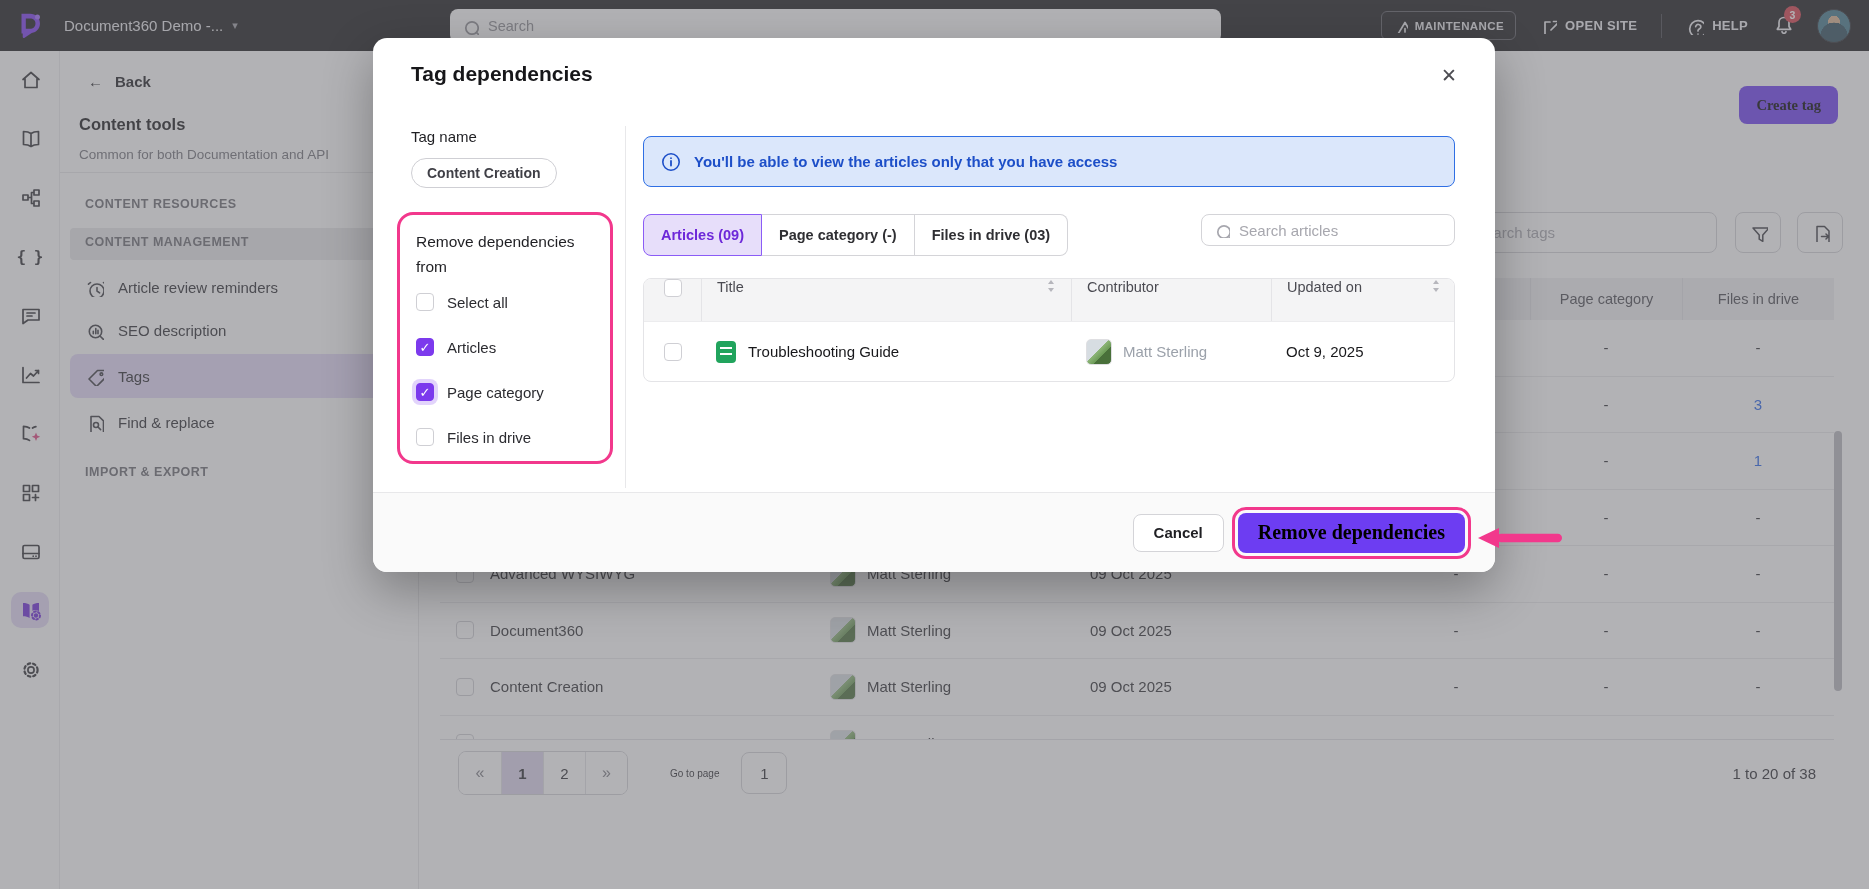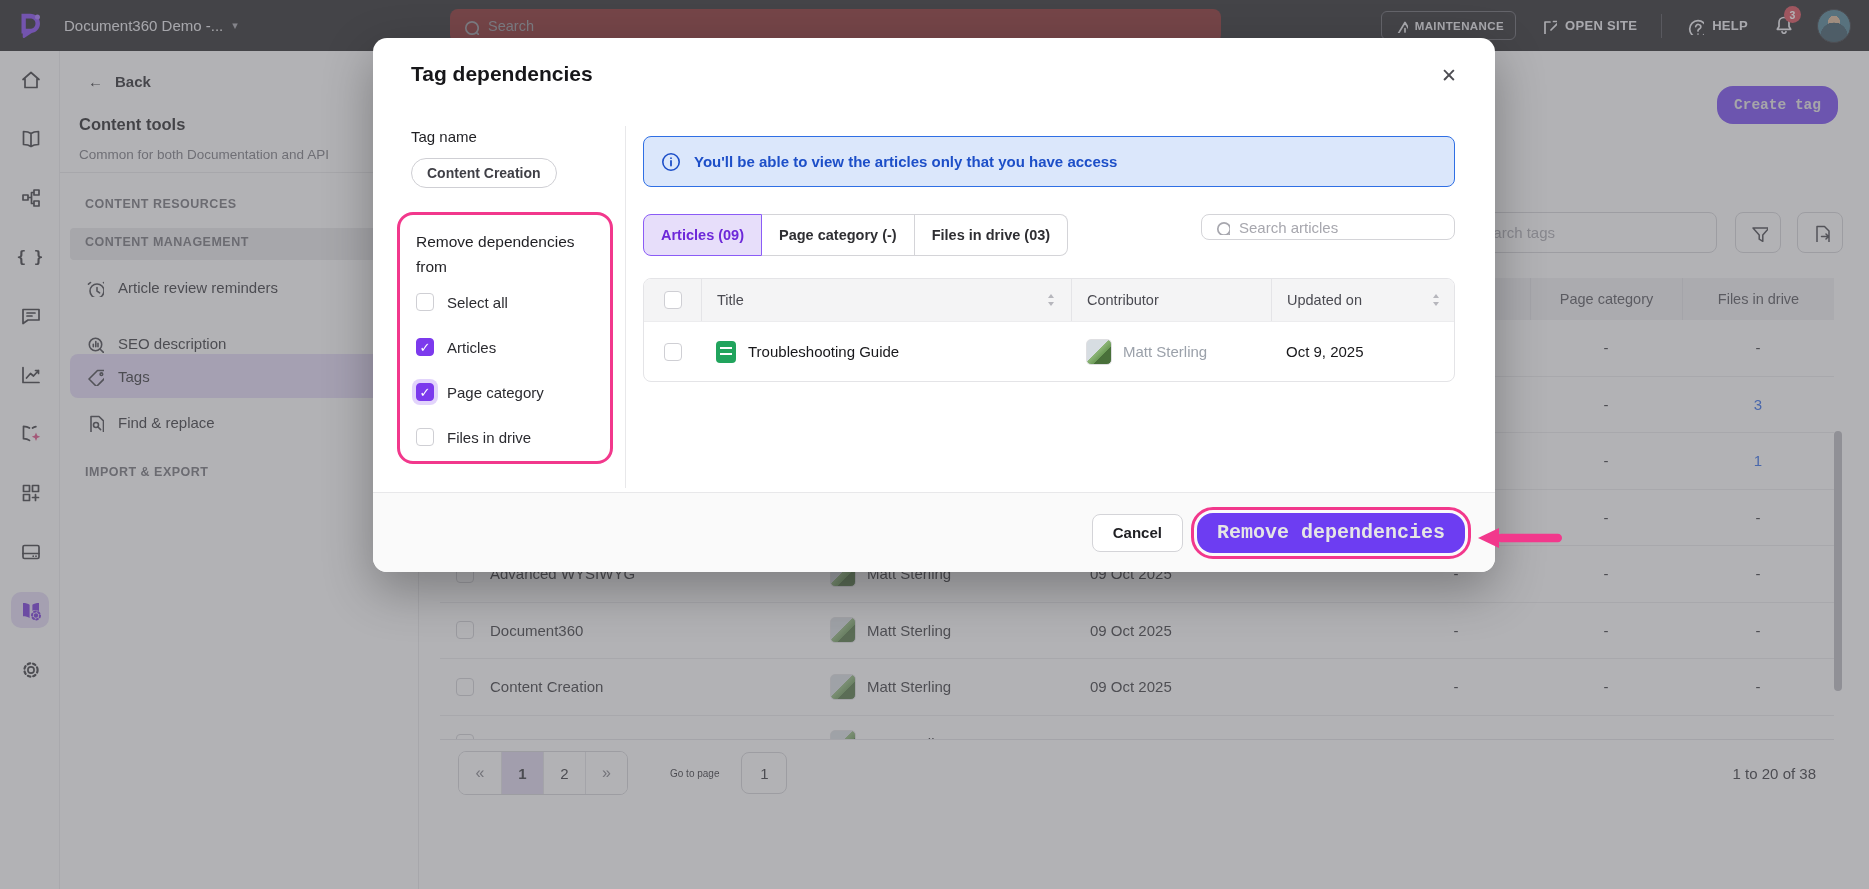--- a/index.html
+++ b/index.html
@@ -4,21 +4,21 @@
 <style>
   * { margin:0; padding:0; box-sizing:border-box; }
   html,body { width:1869px; height:889px; }
   body { font-family:"Liberation Sans","DejaVu Sans",sans-serif; background:#fff; position:relative; overflow:hidden; color:#1f1f23; }
 
   
   .topbar { position:absolute; left:0; top:0; width:1869px; height:51px; background:#1a1a1d; display:flex; align-items:center; z-index:10; }
   .logo { width:32px; height:32px; margin-left:13px; display:flex; align-items:center; justify-content:center; }
   .project { display:flex; align-items:center; gap:9px; margin-left:19px; color:#e7e7ea; font-size:15px; font-weight:500; cursor:pointer; }
   .project .caret { color:#a0a0a6; font-size:11px; }
-  .tb-search { position:absolute; left:450px; top:9px; width:771px; height:34px; background:#7f1d1d; border-radius:8px; display:flex; align-items:center; gap:9px; padding:0 12px; color:#8e8e95; font-size:14.5px; }
+  .tb-search { position:absolute; left:450px; top:9px; width:771px; height:34px; background:#ffffff; border-radius:8px; display:flex; align-items:center; gap:9px; padding:0 12px; color:#8e8e95; font-size:14.5px; }
   .tb-right { margin-left:auto; display:flex; align-items:center; gap:24px; padding-right:18px; }
   .badge-maint { display:flex; align-items:center; gap:7px; border:1px solid #5c5c63; border-radius:6px; height:29px; padding:0 11px; color:#ebebee; font-size:11.5px; font-weight:700; letter-spacing:.4px; }
   .tb-link { display:flex; align-items:center; gap:8px; color:#ededf0; font-size:13px; font-weight:700; letter-spacing:.3px; cursor:pointer; }
   .tb-divider { width:1px; height:24px; background:#45454b; }
   .bell-wrap { position:relative; }
   .notif-badge { position:absolute; top:-7px; right:-8px; min-width:17px; height:17px; background:#d8404d; border-radius:9px; color:#fff; font-size:10.5px; font-weight:700; display:flex; align-items:center; justify-content:center; padding:0 4px; }
   .tb-avatar { width:34px; height:34px; border-radius:50%;
     background: radial-gradient(circle at 50% 82%, #2e4f5c 0 44%, transparent 45%),
                 radial-gradient(circle at 50% 36%, #d9b28e 0 22%, transparent 23%), #43798c;
     border:1px solid #2c2c31; cursor:pointer; }
@@ -37,21 +37,21 @@
   .sb-sub { position:absolute; left:19px; top:96px; width:400px; font-size:13.5px; color:#73737a; white-space:nowrap; }
   .sb-divider { position:absolute; left:0; top:121px; width:359px; height:1px; background:#e8e8ea; }
   .sb-section { position:absolute; left:25px; font-size:12.5px; font-weight:700; letter-spacing:.5px; color:#6b6b72; }
   .sb-band { position:absolute; left:10px; right:8px; top:177px; height:32px; background:#e8e8ea; border-radius:4px; }
   .sb-item { position:absolute; left:10px; right:12px; height:44px; display:flex; align-items:center; gap:14px; padding-left:15px; border-radius:8px; font-size:15px; color:#2b2b30; cursor:pointer; }
   .sb-item.active { background:#e4daf8; }
   .ic-s { width:19px; height:19px; fill:none; stroke:#3a3a40; stroke-width:1.6; stroke-linecap:round; stroke-linejoin:round; flex:none; }
 
   
   .main { position:absolute; left:419px; top:51px; width:1450px; height:838px; background:#fff; }
-  .btn-primary { background:#6d3df2; color:#e5e5e5; border:none; border-radius:16px; font-size:14.5px; font-weight:600; font-family:Liberation Mono, monospace; cursor:pointer; }
+  .btn-primary { background:#6d3df2; color:#000000; border:none; border-radius:8px; font-size:14.5px; font-weight:600; font-family:Liberation Serif, serif; cursor:pointer; }
   .create-tag { position:absolute; right:31px; top:35px; height:38px; padding:0 17px; }
   .search-box { border:1px solid #d4d4d8; border-radius:8px; display:flex; align-items:center; gap:9px; padding:0 12px; color:#a7a7ae; font-size:15px; background:#fff; }
   .search-tags { position:absolute; left:1018px; top:161px; width:280px; height:41px; }
   .tool-btn { position:absolute; top:161px; width:46px; height:41px; border:1px solid #d4d4d8; border-radius:8px; background:#fff; display:flex; align-items:center; justify-content:center; cursor:pointer; }
 
   .bg-table { position:absolute; left:21px; top:227px; width:1394px; height:462px; overflow:hidden; border-bottom:1px solid #e2e2e5; }
   .bg-hrow, .bg-row { display:grid; grid-template-columns:50px 340px 260px 292px 148px 152px 152px; align-items:center; }
   .bg-hrow { height:42px; background:#f1f1f3; color:#4a4a51; font-size:14.5px; font-weight:500; }
   .bg-hcell { display:flex; align-items:center; justify-content:center; height:100%; border-left:1px solid #e2e2e5; }
   .bg-row { height:56.5px; border-bottom:1px solid #ebebed; font-size:15px; color:#2f2f33; }
@@ -88,26 +88,26 @@
   .cbx.checked { background:#7c3aed; border-color:#7c3aed; position:relative; }
   .cbx.checked::after { content:"✓"; position:absolute; inset:0; color:#fff; font-size:13px; font-weight:700; display:flex; align-items:center; justify-content:center; }
   .cbx.ring { box-shadow:0 0 0 4px rgba(124,58,237,.22); }
 
   .m-banner { position:absolute; left:270px; top:98px; width:812px; height:51px; background:#dbe7fb; border:1px solid #2f6fe4; border-radius:8px; display:flex; align-items:center; gap:13px; padding:0 17px; color:#1d4fc8; font-size:15px; font-weight:600; }
 
   .m-tabs { position:absolute; left:270px; top:176px; display:flex; height:42px; }
   .m-tab { display:flex; align-items:center; padding:0 17px; font-size:14.5px; font-weight:600; color:#2f2f33; border:1px solid #d4d4d8; border-left:none; background:#fff; cursor:pointer; }
   .m-tab:last-child { border-radius:0 8px 8px 0; }
   .m-tab.active { background:#e7defa; border:1px solid #8b5cf6; border-radius:8px 0 0 8px; color:#6d28d9; }
-  .m-search { position:absolute; left:828px; top:176px; width:254px; height:26px; }
+  .m-search { position:absolute; left:828px; top:176px; width:254px; height:32px; }
 
   .m-table { position:absolute; left:270px; top:240px; width:812px; border:1px solid #e4e4e7; border-radius:8px; overflow:hidden; }
   .mt-hrow, .mt-row { display:grid; grid-template-columns:57px 370px 200px 185px; align-items:center; }
   .mt-hrow { height:42px; background:#f4f4f5; color:#4a4a51; font-size:14.5px; font-weight:500; }
-  .mt-hcell { display:flex; align-items:center; height:100%; border-left:1px solid #e4e4e7; padding:0 15px; }
+  .mt-hcell { display:flex; align-items:flex-start; height:100%; border-left:1px solid #e4e4e7; padding:0 15px; }
   .mt-hcell:first-child { border-left:none; justify-content:center; padding:0; }
   .mt-sort { margin-left:auto; }
   .mt-row { height:60px; border-top:1px solid #ececee; font-size:15px; color:#18181b; }
   .mt-title-cell { display:flex; align-items:center; gap:12px; padding:0 15px; font-weight:500; }
   .art-icon { width:20px; height:22px; border-radius:4px; background:#21a45d; flex:none; position:relative; }
   .art-icon::after { content:""; position:absolute; left:4px; right:4px; top:6px; height:10px;
     background:repeating-linear-gradient(#fff 0 2px, transparent 2px 6px); }
   .mt-contrib { color:#9ba1aa; }
   .mt-date { font-weight:500; padding:0 15px; }
 
@@ -243,21 +243,21 @@
   <div class="sb-band"></div>
   <div class="sb-section" style="top:184px;">CONTENT MANAGEMENT</div>
 
   <div class="sb-item" style="top:214px;">
     <svg class="ic-s">
         <circle cx="12" cy="13" r="7"></circle>
         <path d="M12 9.5V13l2.6 1.9M5.5 4.5 3.5 6.2M18.5 4.5l2 1.7"></path>
       </svg>
     <span>Article review reminders</span>
   </div>
-  <div class="sb-item" style="top:270px;">
+  <div class="sb-item" style="top:257px;">
     <svg class="ic-s">
         <circle cx="10.5" cy="10.5" r="6.2"></circle>
         <path d="M15.2 15.2 20.5 20.5M8.3 12.7v-2.5M10.8 12.7V7.6M13 12.7v-3.4"></path>
       </svg>
     <span>SEO description</span>
   </div>
   <div class="sb-item active" style="top:303px;">
     <svg class="ic-s">
         <path d="M12.5 3.5H20v7.5l-8.5 8.5L4 12z"></path>
         <circle cx="16.4" cy="7.2" r="1.3"></circle>

